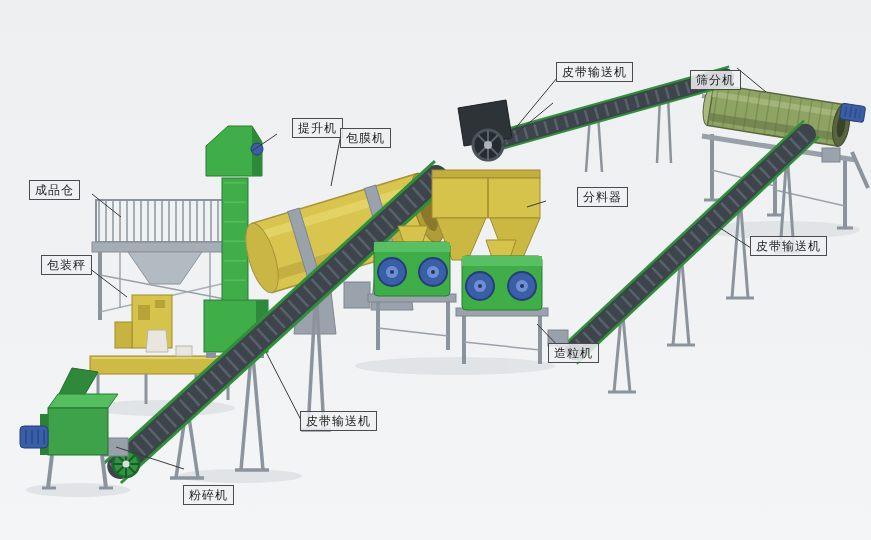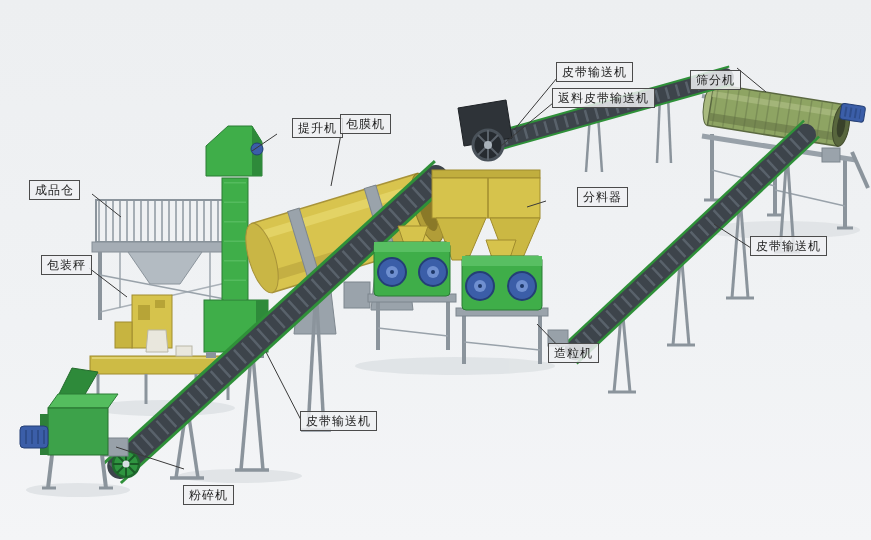--- a/index.html
+++ b/index.html
@@ -271,23 +271,22 @@
     <line x1="92" y1="194" x2="121" y2="217"></line>
     <line x1="89" y1="268" x2="127" y2="297"></line>
     <line x1="751" y1="248" x2="714" y2="224"></line>
     <line x1="564" y1="352" x2="537" y2="324"></line>
     <line x1="301" y1="420" x2="266" y2="352"></line>
     <line x1="184" y1="469" x2="116" y2="447"></line>
   </g>
 </svg>
 
 <div class="lbl" style="left:292px;top:118px">提升机</div>
-<div class="lbl" style="left:340px;top:114px">包膜机</div>
+<div class="lbl" style="left:340px;top:128px">包膜机</div>
 <div class="lbl" style="left:556px;top:62px">皮带输送机</div>
-<div class="lbl" style="left:552px;top:88px">返料皮带输送机</div>
 <div class="lbl" style="left:690px;top:70px">筛分机</div>
 <div class="lbl" style="left:577px;top:187px">分料器</div>
 <div class="lbl" style="left:29px;top:180px">成品仓</div>
 <div class="lbl" style="left:41px;top:255px">包装秤</div>
 <div class="lbl" style="left:750px;top:236px">皮带输送机</div>
 <div class="lbl" style="left:548px;top:343px">造粒机</div>
 <div class="lbl" style="left:300px;top:411px">皮带输送机</div>
 <div class="lbl" style="left:183px;top:485px">粉碎机</div>
 
 </div>

